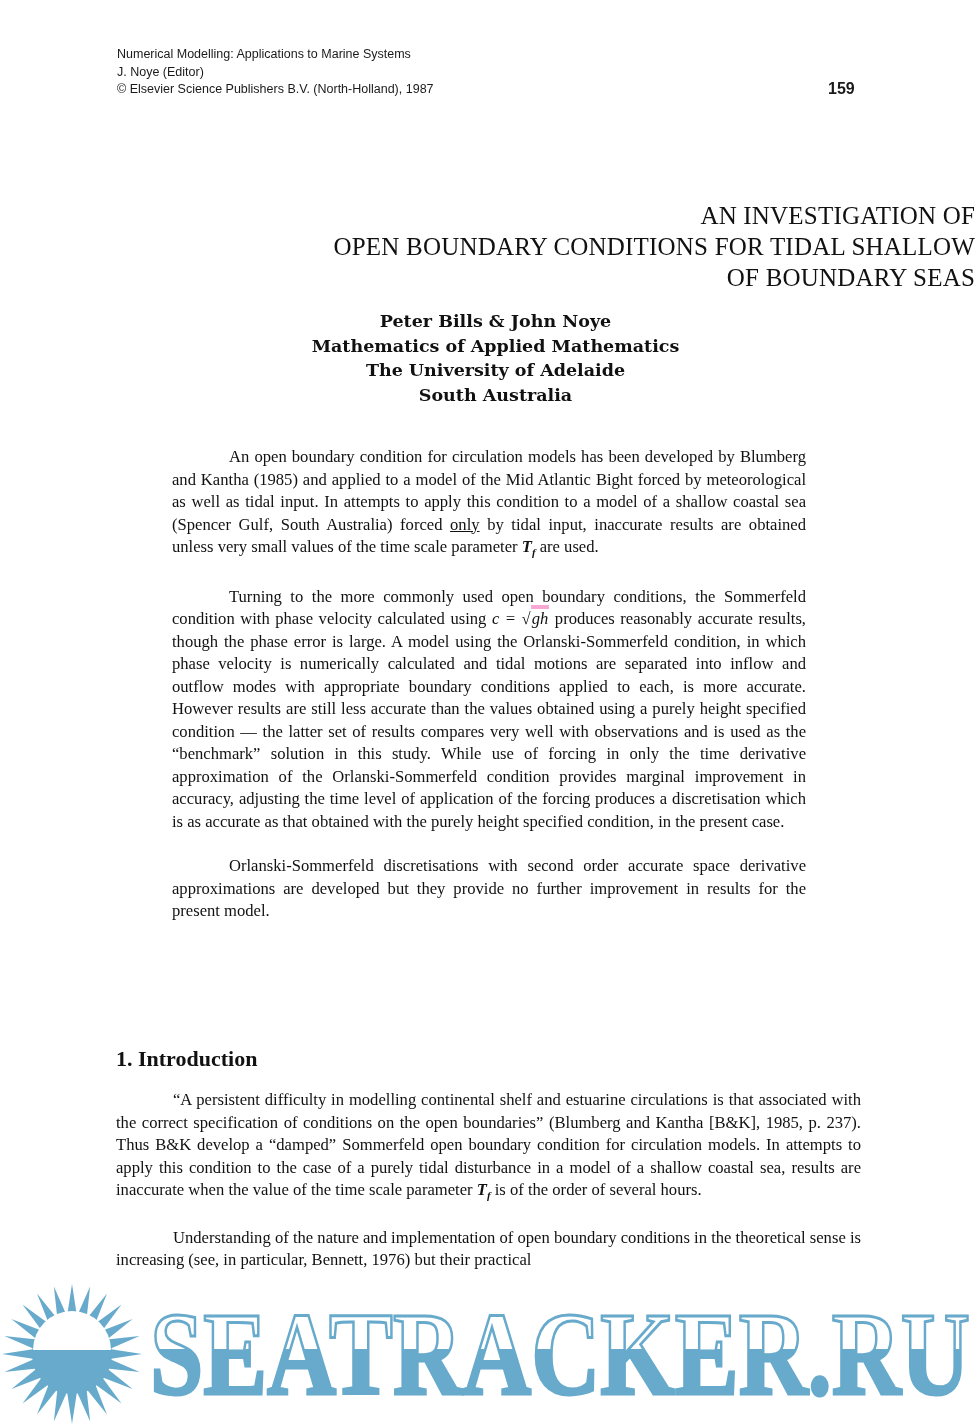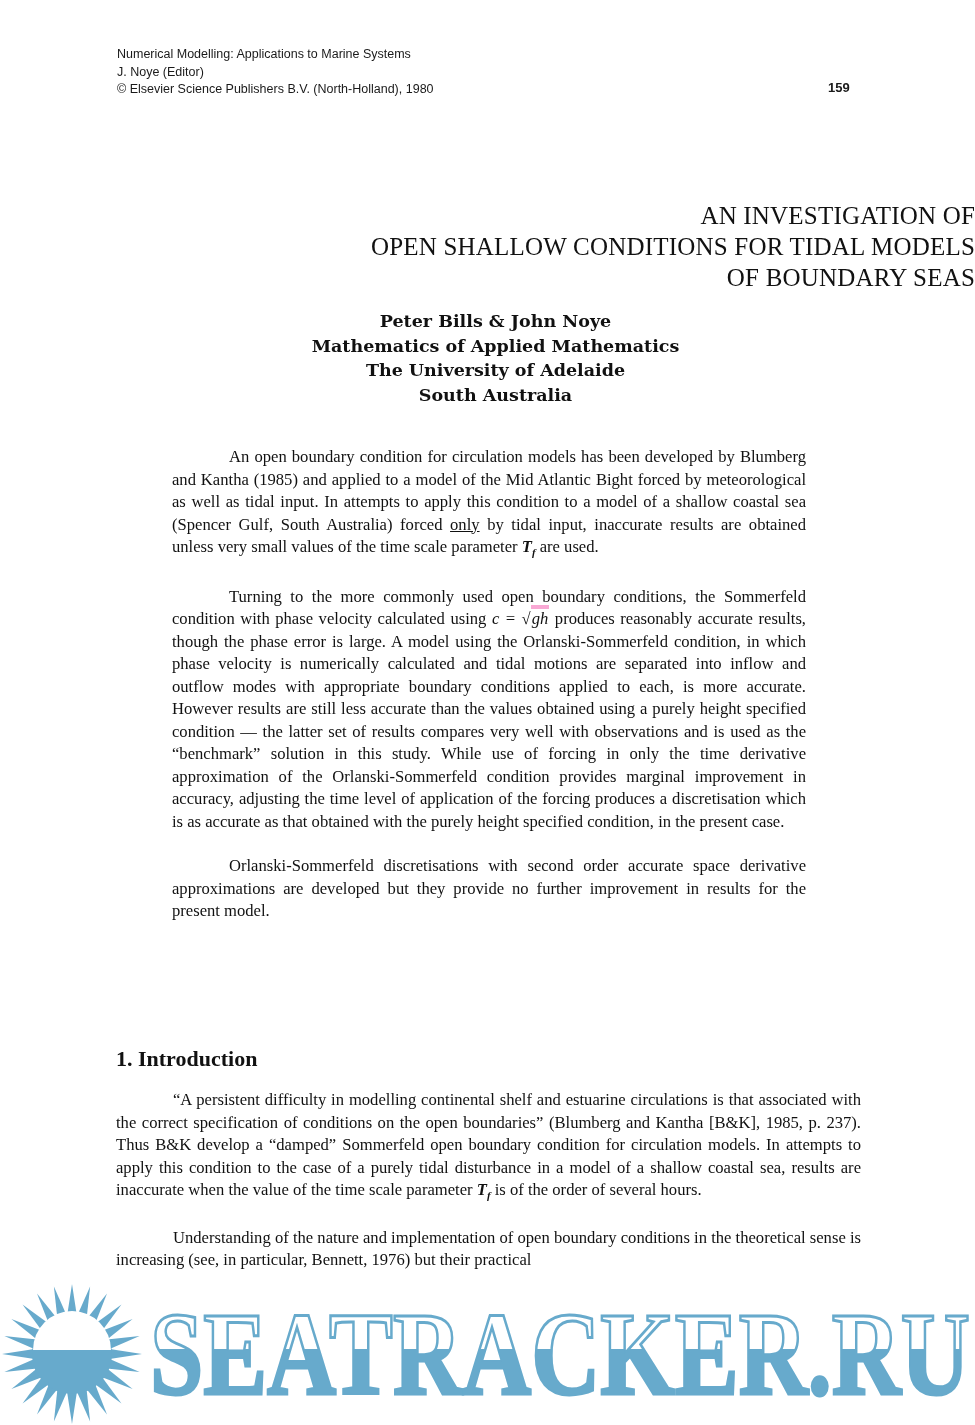--- a/index.html
+++ b/index.html
@@ -1,21 +1,21 @@
 <!DOCTYPE html>
 <html><head>
 <meta charset="utf-8">
 <style>
   html, body { margin: 0; padding: 0; background: #ffffff; }
   body { width: 975px; height: 1425px; position: relative; overflow: hidden; color: #111; }
   .page { position: absolute; left: 0; top: 0; width: 975px; height: 1425px; }
 
   .hdr { position: absolute; left: 117px; top: 46px; font-family: "Liberation Sans", sans-serif; font-size: 12.5px; line-height: 17.5px; color: #1a1a1a; }
   .hdr div { white-space: nowrap; }
-  .pageno { position: absolute; left: 828px; top: 80px; font-family: "Liberation Sans", sans-serif; font-size: 13px; font-weight: bold; color: #1a1a1a; }
+  .pageno { position: absolute; left: 828px; top: 80px; font-family: "Liberation Sans", sans-serif; font-size: 16px; font-weight: bold; color: #1a1a1a; }
 
   .title { position: absolute; left: 0; width: 975px; top: 200px; text-align: right; font-family: "Liberation Serif", serif; font-size: 25px; line-height: 31px; letter-spacing: 0.2px; color: #111; }
   .title div { white-space: nowrap; }
 
   .authors { position: absolute; left: 8px; width: 975px; top: 309px; text-align: center; font-family: "DejaVu Serif", serif; font-size: 17.5px; line-height: 24.5px; font-weight: bold; color: #111; }
   .authors div { white-space: nowrap; }
 
   .abstract { position: absolute; left: 172px; top: 446px; width: 634px; font-family: "Liberation Serif", serif; font-size: 16.6px; line-height: 22.5px; text-align: justify; color: #111; }
   .abstract p { margin: 0 0 22px 0; text-indent: 57px; }
 
@@ -35,27 +35,27 @@
   .wm-text { position: absolute; left: 150px; top: 12px; width: 825px; height: 110px; }
 </style>
 </head>
 <body>
 
 <div class="page">
 
   <div class="hdr">
     <div>Numerical Modelling:  Applications to Marine Systems</div>
     <div>J. Noye (Editor)</div>
-    <div>© Elsevier Science Publishers B.V. (North-Holland), 1980</div>
+    <div>© Elsevier Science Publishers B.V. (North-Holland), 1987</div>
   </div>
   <div class="pageno">159</div>
 
   <div class="title">
     <div>AN INVESTIGATION OF</div>
-    <div>OPEN SHALLOW CONDITIONS FOR TIDAL MODELS</div>
+    <div>OPEN BOUNDARY CONDITIONS FOR TIDAL SHALLOW</div>
     <div>OF BOUNDARY SEAS</div>
   </div>
 
   <div class="authors">
     <div>Peter Bills &amp; John Noye</div>
     <div>Mathematics of Applied Mathematics</div>
     <div>The University of Adelaide</div>
     <div>South Australia</div>
   </div>
 

